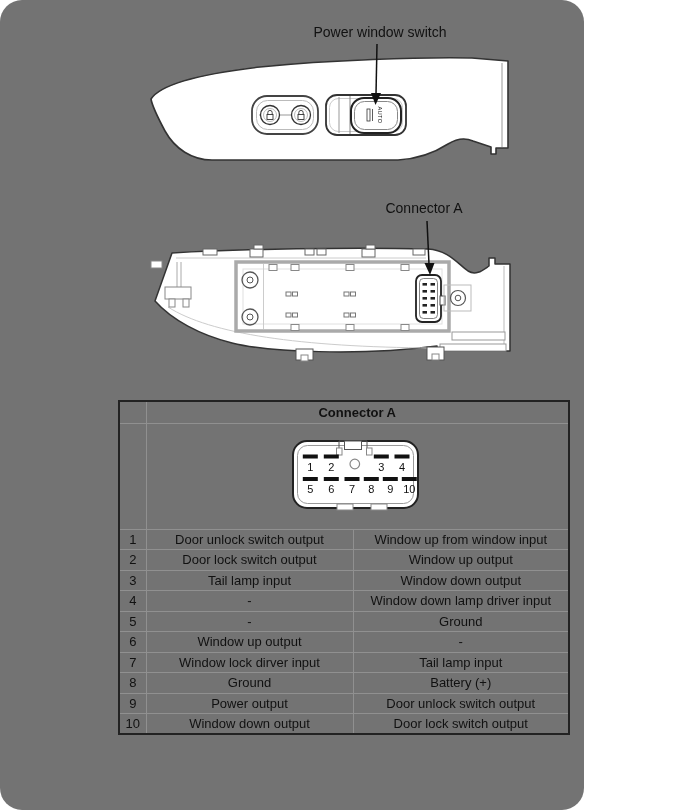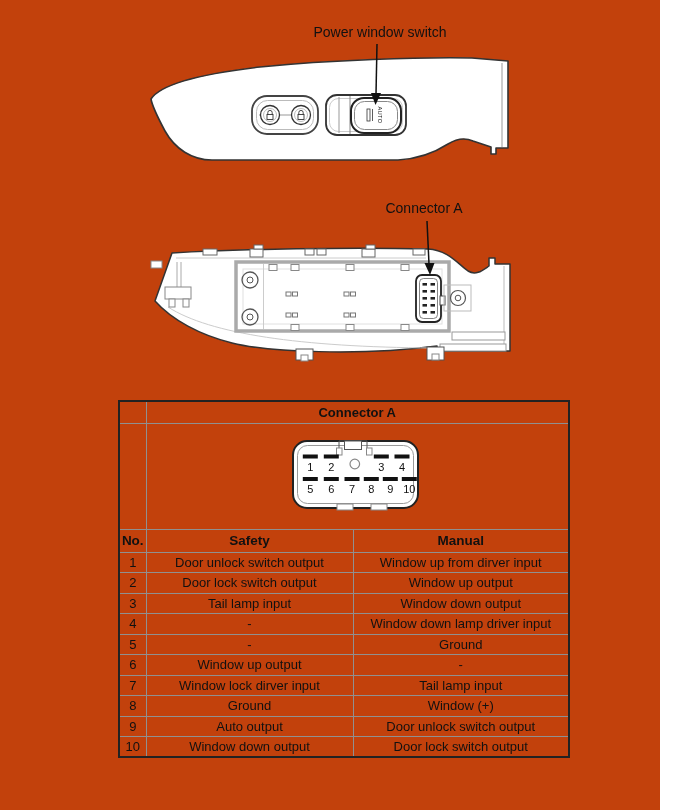--- a/index.html
+++ b/index.html
@@ -1,19 +1,20 @@
 <!DOCTYPE html>
 <html><head>
 <meta charset="utf-8">
 <style>
   html,body { margin:0; padding:0; background:#fff; }
   .page {
-    position:relative; width:660px; height:810px; background:#c2410c;
+    position:relative; width:584px; height:810px; background:#737373;
     font-family:"Liberation Sans","DejaVu Sans",sans-serif; color:#111;
     overflow:hidden;
+    border-radius:22px;
   }
   svg.fig { position:absolute; left:0; }
   svg.fig text { font-family:"Liberation Sans","DejaVu Sans",sans-serif; fill:#111; }
   .fig-label { font-size:14px; }
 
   table.conn {
     position:absolute; left:118px; top:400px; width:450px;
     border-collapse:collapse; table-layout:fixed;
     border:2px solid #222;
   }
@@ -243,30 +244,25 @@
               <text x="122.3" y="56">10</text>
             </g>
             <g fill="#fff" stroke="#888" stroke-width="1">
               <rect x="50" y="67" width="16" height="6"></rect>
               <rect x="84" y="67" width="16" height="6"></rect>
             </g>
           </svg>
         </td>
       </tr>
 
-      <tr class="colhead-row">
-        <th>No.</th>
-        <th>Safety</th>
-        <th>Manual</th>
-      </tr>
 
       <tr class="data-row">
         <td>1</td>
         <td>Door unlock switch output</td>
-        <td>Window up from dirver input</td>
+        <td>Window up from window input</td>
       </tr>
       <tr class="data-row">
         <td>2</td>
         <td>Door lock switch output</td>
         <td>Window up output</td>
       </tr>
       <tr class="data-row">
         <td>3</td>
         <td>Tail lamp input</td>
         <td>Window down output</td>
@@ -287,25 +283,25 @@
         <td>-</td>
       </tr>
       <tr class="data-row">
         <td>7</td>
         <td>Window lock dirver input</td>
         <td>Tail lamp input</td>
       </tr>
       <tr class="data-row">
         <td>8</td>
         <td>Ground</td>
-        <td>Window (+)</td>
+        <td>Battery (+)</td>
       </tr>
       <tr class="data-row">
         <td>9</td>
-        <td>Auto output</td>
+        <td>Power output</td>
         <td>Door unlock switch output</td>
       </tr>
       <tr class="data-row">
         <td>10</td>
         <td>Window down output</td>
         <td>Door lock switch output</td>
       </tr>
     </tbody>
   </table>
 </div>

